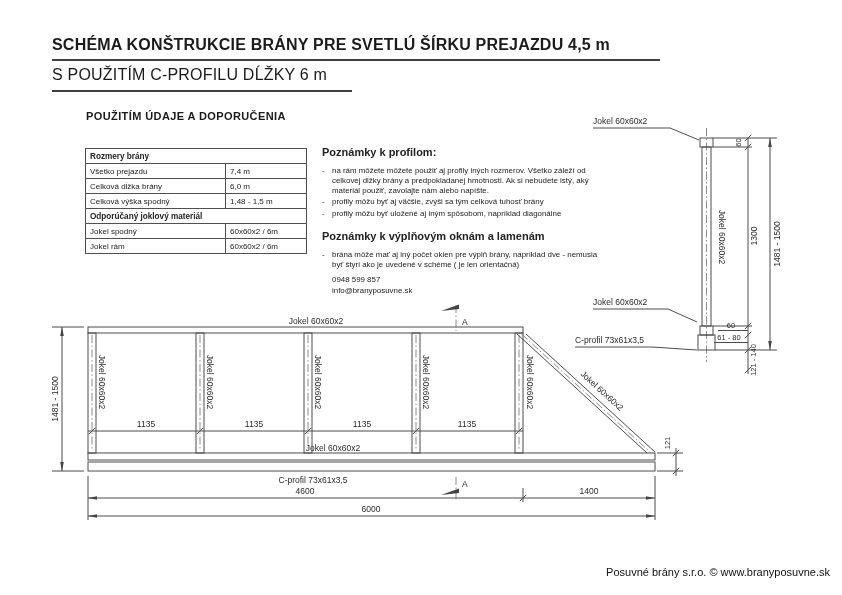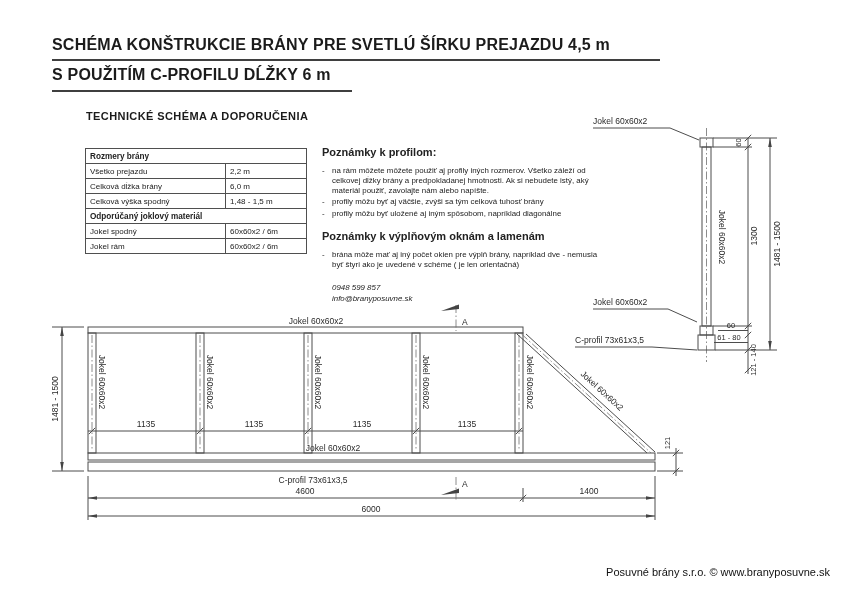--- a/index.html
+++ b/index.html
@@ -5,63 +5,63 @@
   html,body{margin:0;padding:0;}
   body{
     width:842px;height:595px;position:relative;overflow:hidden;
     background:#ffffff;color:#1b1b1b;
     font-family:"Liberation Sans",sans-serif;
   }
   .abs{position:absolute;}
   
   .title{left:52px;top:36px;font-size:16px;font-weight:bold;letter-spacing:.2px;white-space:nowrap;}
   .rule1{left:52px;top:59px;width:608px;height:2px;background:#3f3f3f;}
-  .subtitle{left:52px;top:66px;font-size:16px;font-weight:bold;letter-spacing:.2px;white-space:nowrap;}
+  .subtitle{left:52px;top:66px;font-size:16px;font-weight:normal;letter-spacing:.2px;white-space:nowrap;}
   .rule2{left:52px;top:90px;width:300px;height:2px;background:#3f3f3f;}
   .section-title{left:86px;top:110px;font-size:11px;font-weight:600;letter-spacing:.4px;white-space:nowrap;}
   
   .spec-table{left:85px;top:148px;width:222px;border-collapse:collapse;font-size:8px;border-radius:11px;}
   .spec-table td{border:1px solid #4f4f4f;padding:2px 4px;height:10px;vertical-align:middle;color:#222;}
   .spec-table td.hd{font-weight:bold;font-size:8.2px;}
   .spec-table td.val{width:72px;}
   
   .notes{left:322px;top:145px;width:288px;font-size:7.9px;line-height:1.28;color:#222;}
   .notes h4{margin:0 0 7px 0;font-size:11px;font-weight:bold;}
   .notes h4.second{margin-top:10px;}
   .bullet{display:flex;margin:0 0 1px 0;}
   .bullet .dash{width:10px;flex:0 0 10px;}
-  .contact{margin-top:12px;margin-left:10px;line-height:1.4;font-style:italic;}
+  .contact{margin-top:4px;margin-left:10px;line-height:1.4;}
   
   .footer{right:12px;top:566px;font-size:11px;color:#111;}
   
   svg{position:absolute;left:0;top:0;}
   svg text{fill:#2a2a2a;font-family:"Liberation Sans",sans-serif;}
   .dtxt{font-size:8.5px;}
   .dtxt-s{font-size:7.5px;}
   .ln{stroke:#4d4d4d;stroke-width:1;fill:none;}
   .cl{stroke:#6e6e6e;stroke-width:.8;fill:none;stroke-dasharray:8,2.5,1.5,2.5;}
   .arr{fill:#444;stroke:none;}
 </style>
 </head>
 <body>
 
 <div class="abs title">SCHÉMA KONŠTRUKCIE BRÁNY PRE SVETLÚ ŠÍRKU PREJAZDU 4,5 m</div>
 <div class="abs rule1"></div>
 <div class="abs subtitle">S POUŽITÍM C-PROFILU DĹŽKY 6 m</div>
 <div class="abs rule2"></div>
-<div class="abs section-title">TECHNICKÉ SCHÉMA A DOPORUČENIA</div>
+<div class="abs section-title">POUŽITÍM ÚDAJE A DOPORUČENIA</div>
 
 <table class="abs spec-table">
   <tbody>
       <tr>
         <td class="hd" colspan="2">Rozmery brány</td>
       </tr>
   <tr>
         <td>Všetko prejazdu</td>
-        <td class="val">2,2 m</td>
+        <td class="val">7,4 m</td>
       </tr>
   <tr>
         <td>Celková dĺžka brány</td>
         <td class="val">6,0 m</td>
       </tr>
   <tr>
         <td>Celková výška spodný</td>
         <td class="val">1,48 - 1,5 m</td>
       </tr>
   <tr>

